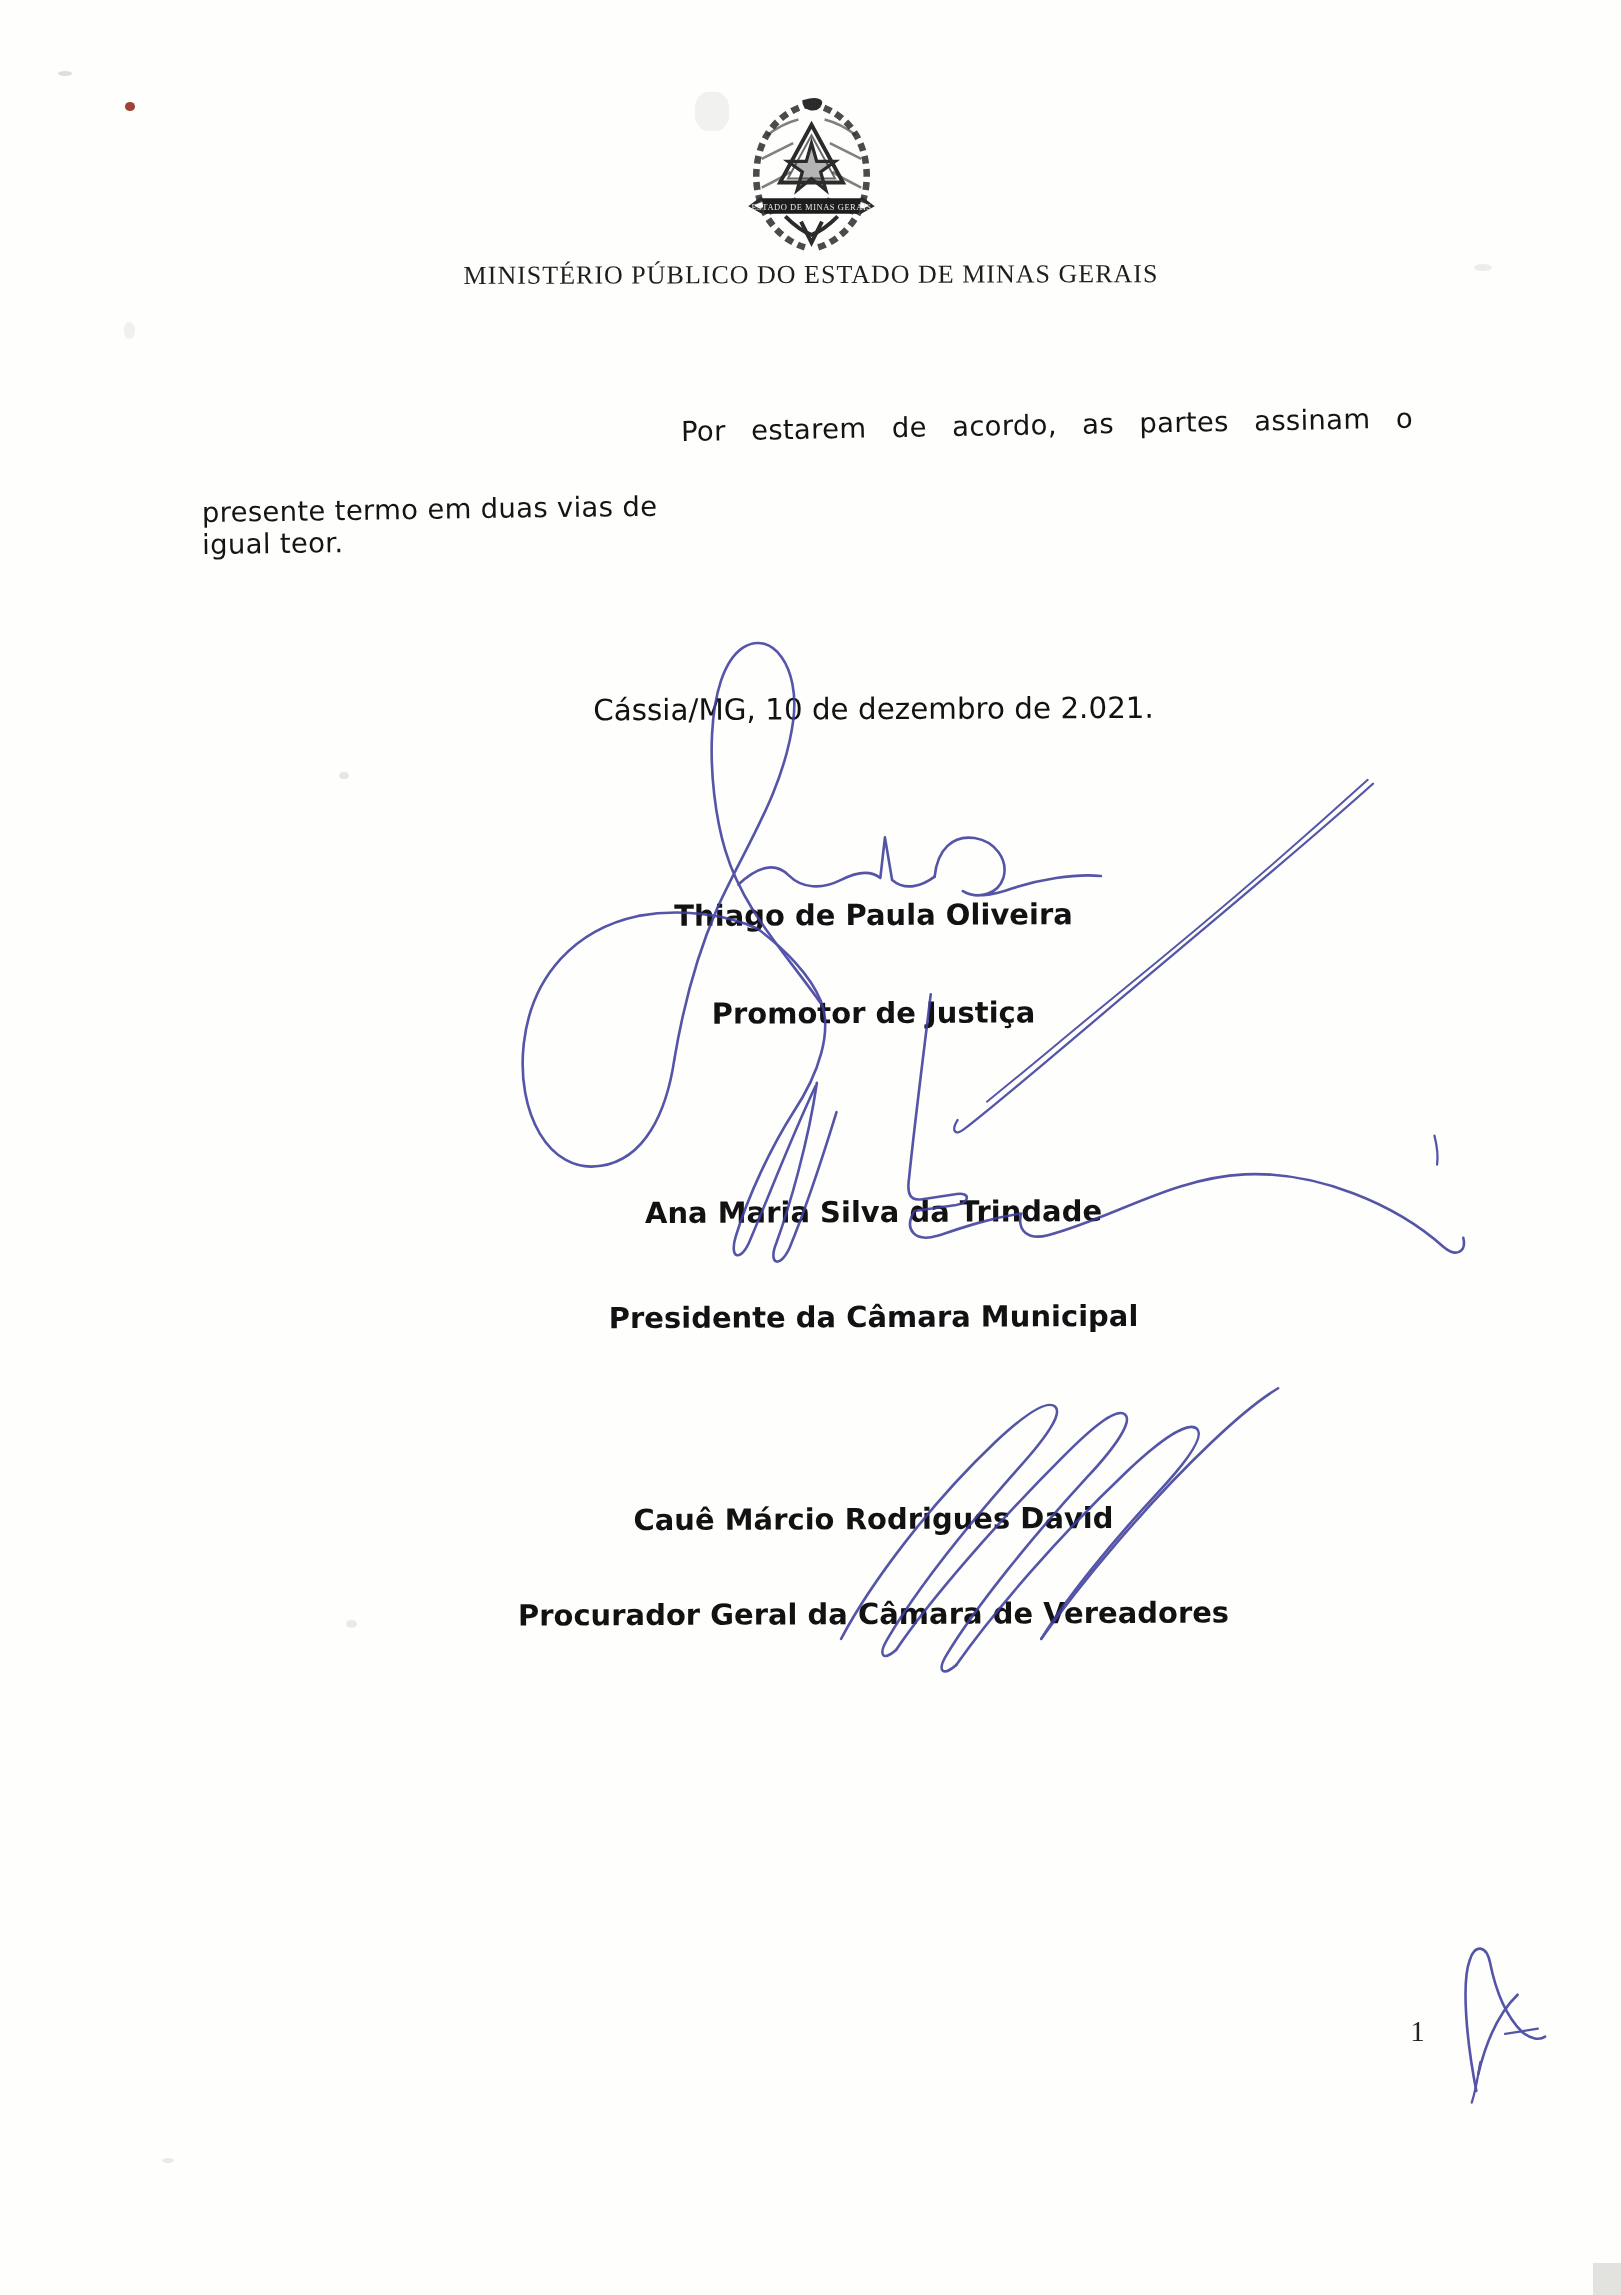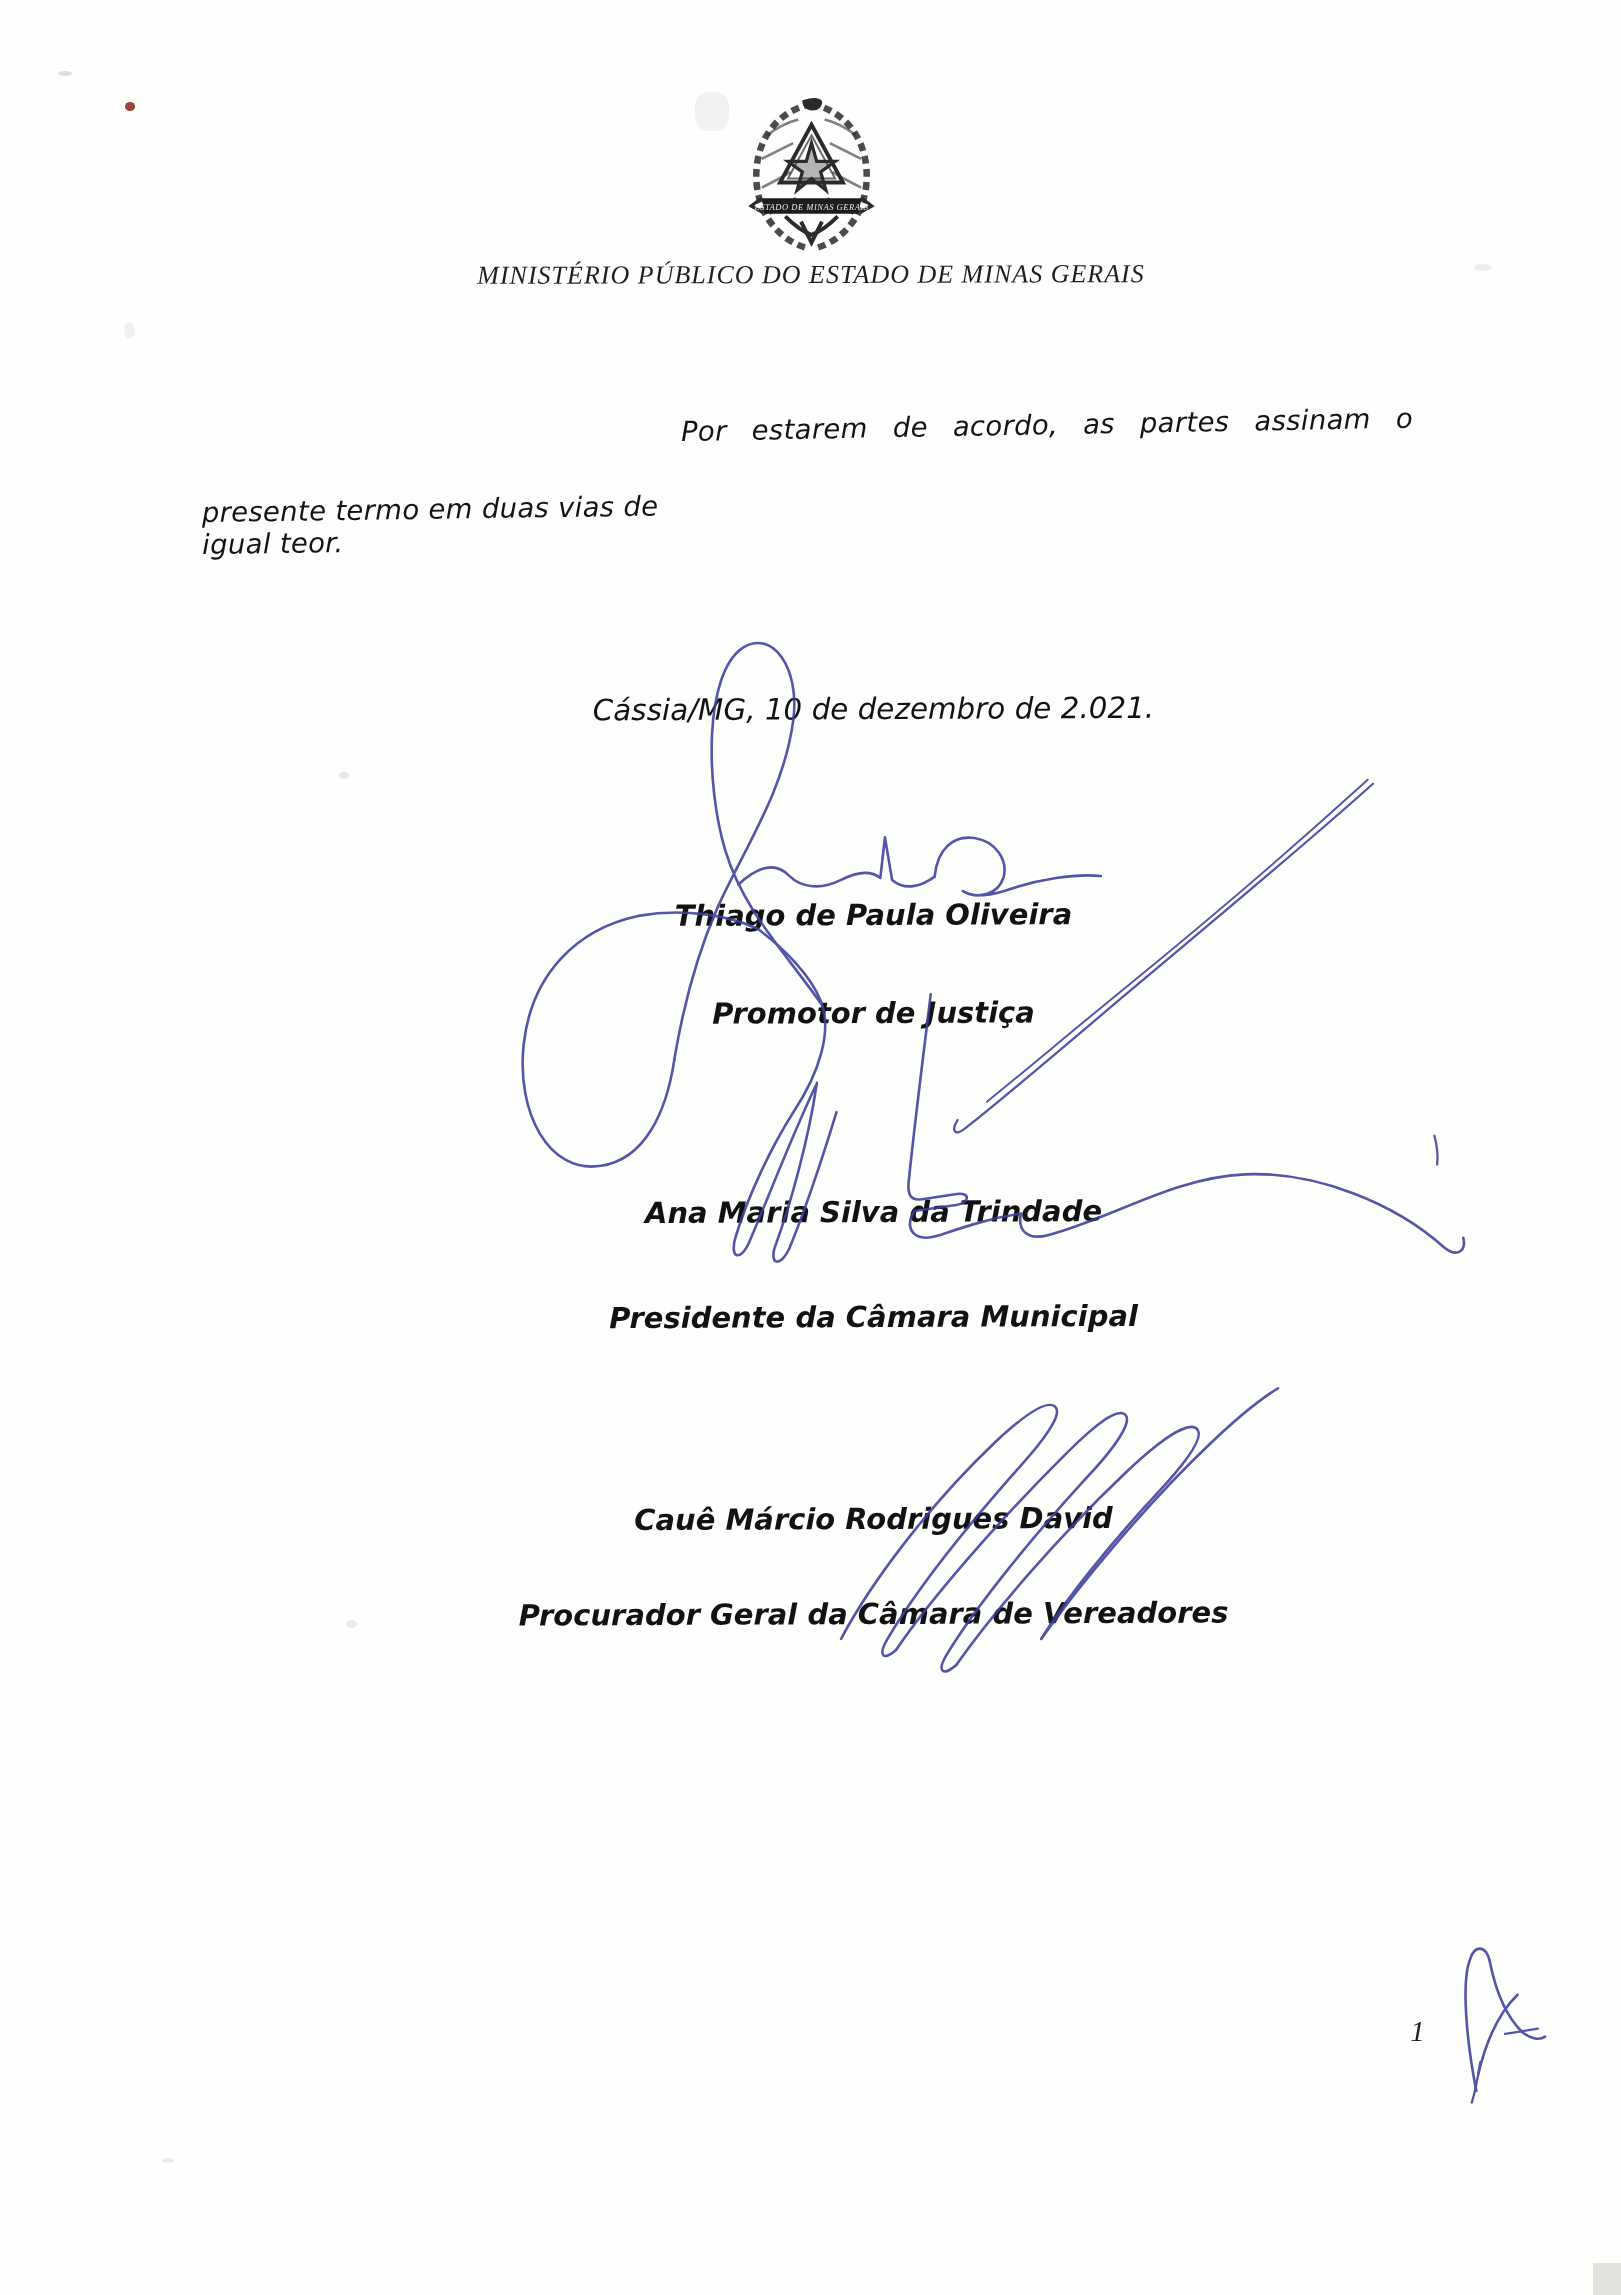--- a/index.html
+++ b/index.html
@@ -3,21 +3,20 @@
 <meta charset="utf-8">
 <style>
   html,body{margin:0;padding:0;background:#e8e8e8;}
   .page{
     position:relative;
     width:1622px;height:2295px;
     background:#fefefd;
     overflow:hidden;
     font-family:"DejaVu Sans",sans-serif;
     color:#1b1b1b;
-    font-style:italic;
   }
   .abs{position:absolute;}
   
   .org-title{
     left:0;top:260px;width:1622px;
     text-align:center;
     font-family:"Liberation Serif",serif;
     font-size:26px;letter-spacing:1px;
     color:#1e1e1e;
     transform:rotate(-0.15deg);

